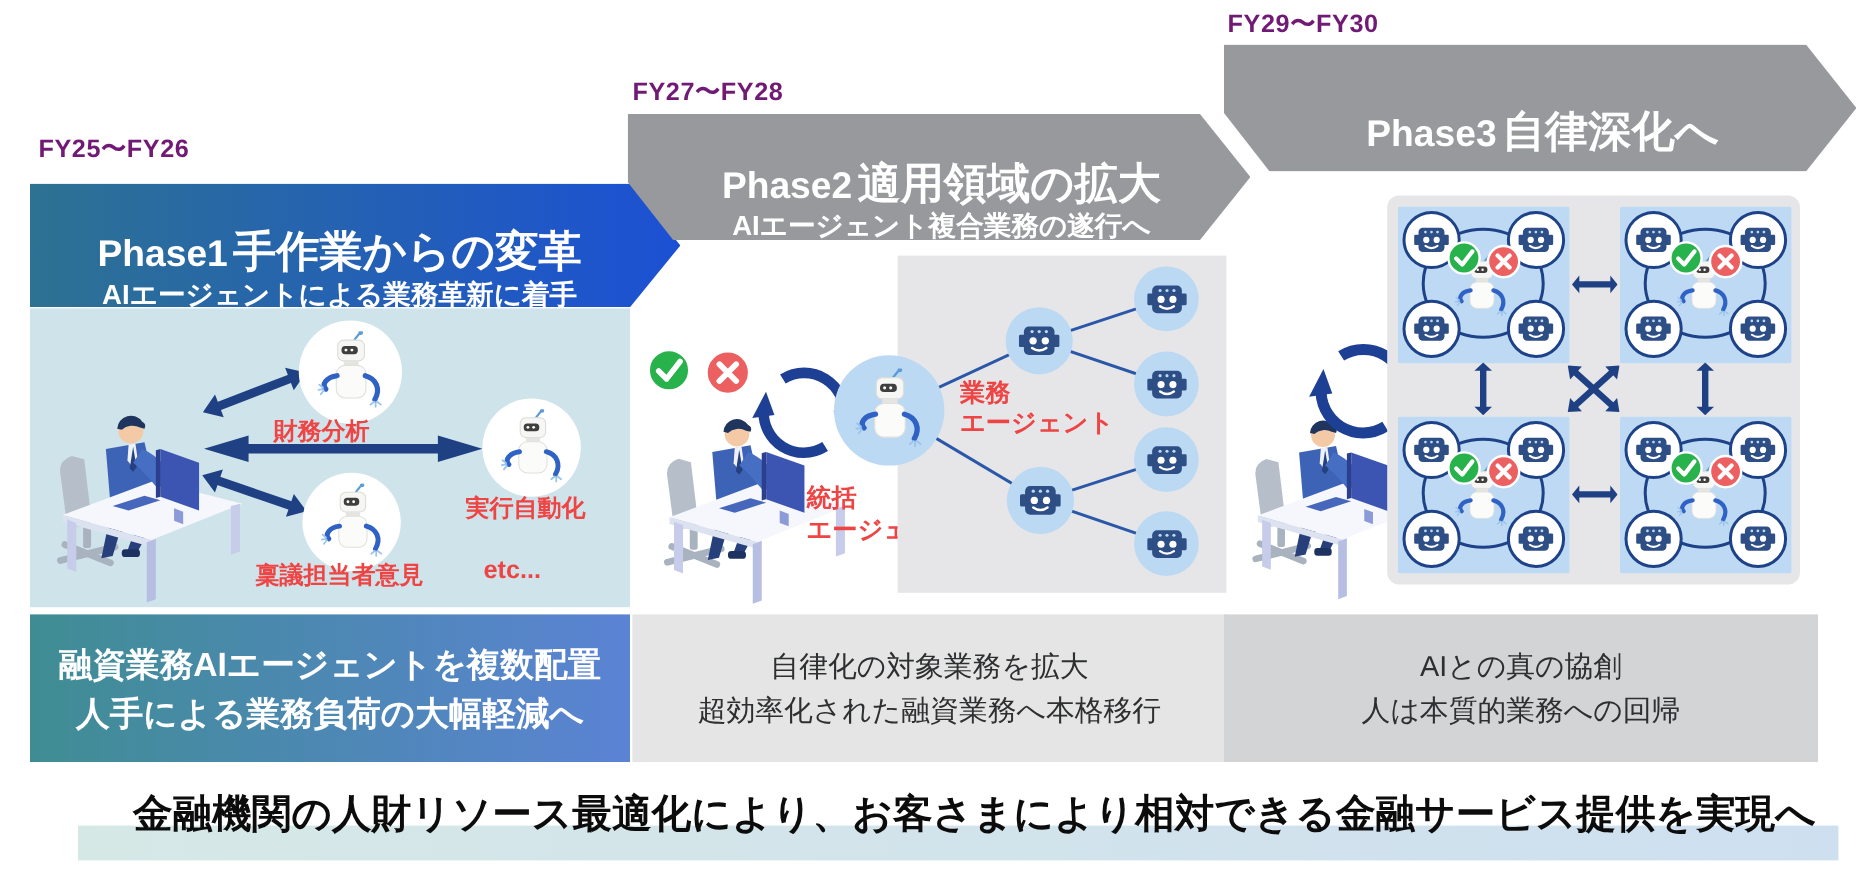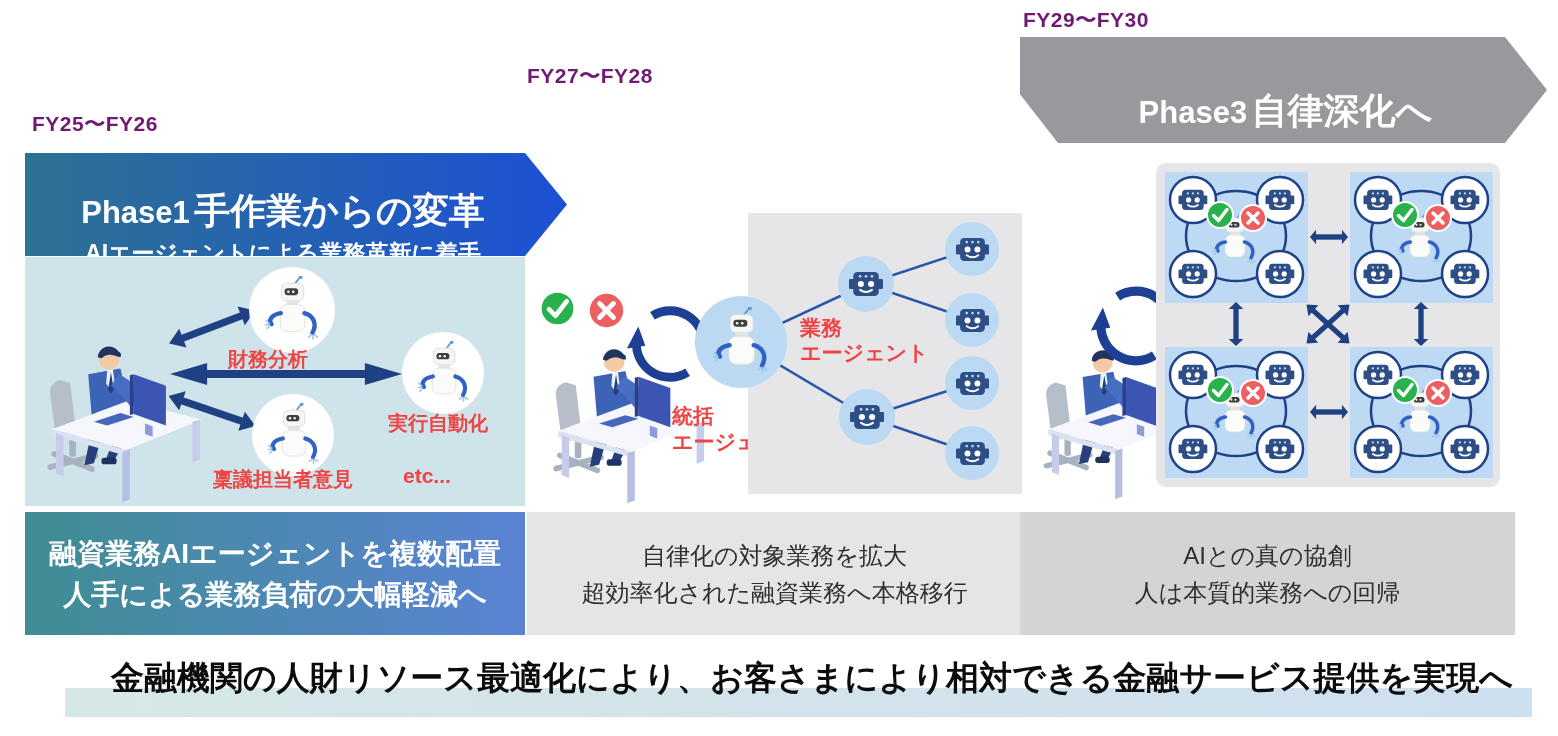--- a/index.html
+++ b/index.html
@@ -13,21 +13,21 @@
           text-align:center;color:#fff;gap:3px;}
   .b1{left:25px;top:153px;width:542px;height:103px;padding-right:26px;box-sizing:border-box;
       background:linear-gradient(90deg,#2d7292 0%,#1c50d4 100%);
       clip-path:polygon(0 0,calc(100% - 42px) 0,100% 50%,calc(100% - 42px) 100%,0 100%);}
   .b2{left:523px;top:95px;width:519px;height:105px;padding:0 26px 0 30px;box-sizing:border-box;
       background:#98999c;
       clip-path:polygon(0 0,calc(100% - 42px) 0,100% 50%,calc(100% - 42px) 100%,38px 100%,0 54%);}
   .b3{left:1020px;top:37px;width:527px;height:106px;padding:0 26px 0 30px;box-sizing:border-box;
       background:#98999c;
       clip-path:polygon(0 0,calc(100% - 42px) 0,100% 50%,calc(100% - 42px) 100%,38px 100%,0 54%);}
-  .p-row{line-height:38px;white-space:nowrap;margin-top:48px;}
+  .p-row{line-height:22px;white-space:nowrap;margin-top:48px;}
   .p-label{font-size:31px;font-weight:700;}
   .p-title{font-size:36px;font-weight:700;}
   .p-sub{font-size:23px;font-weight:600;line-height:26px;white-space:nowrap;}
 
   
   .panel1{left:25px;top:257px;width:500px;height:249px;background:#cfe3ea;}
   .sumbox{display:flex;flex-direction:column;align-items:center;justify-content:center;text-align:center;}
   .sum1{left:25px;top:512px;width:500px;height:123px;color:#fff;font-size:28px;font-weight:700;
         line-height:41px;background:linear-gradient(90deg,#3f8d93,#5b83d4);align-items:center;}
   .sum2{left:527px;top:512px;width:495px;height:123px;background:#e5e5e5;color:#2e2f31;
@@ -168,20 +168,24 @@
 
 <div class="stage">
 
   <div class="abs fy" style="left:32px;top:110px;">FY25〜FY26</div>
   <div class="abs fy" style="left:527px;top:62px;">FY27〜FY28</div>
   <div class="abs fy" style="left:1023px;top:6px;">FY29〜FY30</div>
 
   <div class="abs banner b1">
     <div class="p-row"><span class="p-label">Phase1</span> <span class="p-title">手作業からの変革</span></div>
     <div class="p-sub">AIエージェントによる業務革新に着手</div>
+  </div>
+  <div class="abs banner b2">
+    <div class="p-row"><span class="p-label">Phase2</span> <span class="p-title">適用領域の拡大</span></div>
+    <div class="p-sub">AIエージェント複合業務の遂行へ</div>
   </div>
   <div class="abs banner b3">
     <div class="p-row"><span class="p-label">Phase3</span> <span class="p-title">自律深化へ</span></div>
   </div>
 
   <div class="abs panel1"></div>
 
   <svg class="abs person2" style="left:30px;top:325px;width:178px;height:180px;" viewBox="0 0 185 190">
       <use href="#personDesk"></use>
     </svg>

